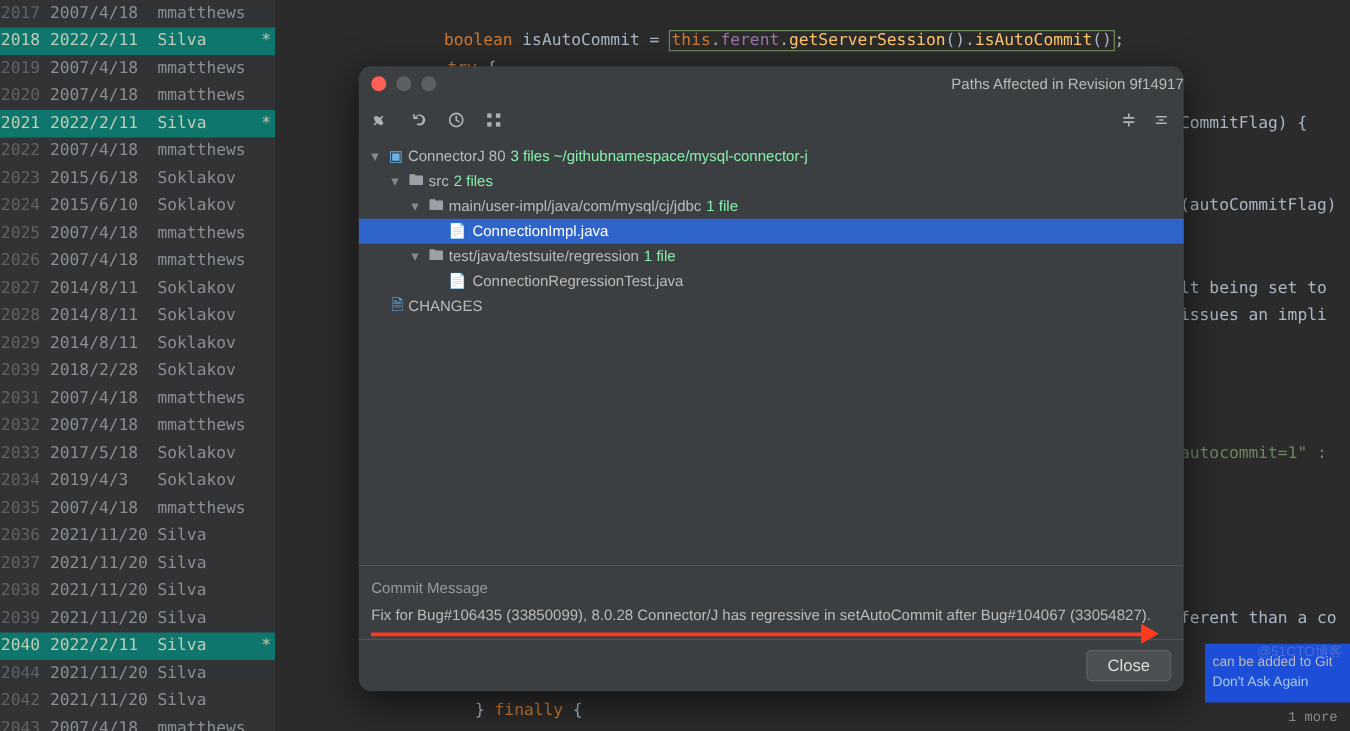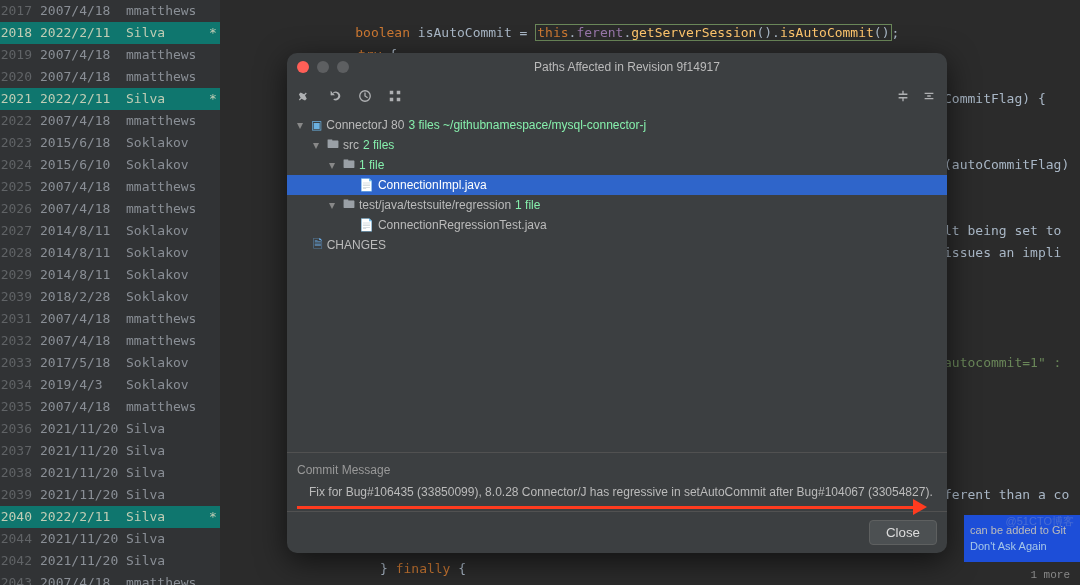--- a/index.html
+++ b/index.html
@@ -73,21 +73,21 @@
   padding: 0 10px;
   position: relative;
 }
 .traffic { display: flex; gap: 8px;}
 .dot { width: 12px; height: 12px; border-radius: 50%; }
 .red { background: #ff5f57; }
 .grey { background: #5d5f61;}
 .title {
   position: absolute;
   left: 0; right: 0;
-  text-align: center;
+  text-align: right;
   pointer-events: none;
   margin-left: 20px;
 }
 .toolbar {
   height: 30px;
   display: flex;
   align-items: center;
   padding: 0 10px;
   gap: 14px;
   color: #afb1b3;
@@ -120,21 +120,21 @@
 .file-icon { color: #6aafed; }
 .mod-icon { color: #6ab0e0;}
 .changes-icon { color: #6aafed; }
 
 .commit-section {
   border-top: 1px solid #515151;
   padding: 10px;
   position: relative;
 }
 .commit-label { color: #999; margin-bottom: 6px;}
-.commit-msg { color: #bbbbbb; font-size: 12px; line-height: 1.5; margin-left: 12px;}
+.commit-msg { color: #bbbbbb; font-size: 12px; line-height: 1.5;}
 .arrow-overlay {
   position: absolute;
   left: 10px; right: 20px;
   top: 48px; height: 14px;
 }
 .arrow-line { position: absolute; left: 0; right: 10px; top: 5px; height: 3px; background: #ff3b1f;}
 .arrow-head { position: absolute; right: 0; top: -2px; width: 0; height: 0; border-left: 14px solid #ff3b1f; border-top: 8px solid transparent; border-bottom: 8px solid transparent;}
 
 .footer {
   display: flex;
@@ -440,20 +440,21 @@
     </div>
     <div class="tree-row" style="padding-left:26px">
       <span class="arrow">▾</span>
         <span class="folder-icon">🖿</span>
       <span>src</span>
       <span class="muted">2 files</span>
     </div>
     <div class="tree-row" style="padding-left:42px">
       <span class="arrow">▾</span>
         <span class="folder-icon">🖿</span>
+      <span>main/user-impl/java/com/mysql/cj/jdbc</span>
       <span class="muted">1 file</span>
     </div>
     <div class="tree-row selected" style="padding-left:72px">
       <span class="file-icon">📄</span>
       <span>ConnectionImpl.java</span>
     </div>
     <div class="tree-row" style="padding-left:42px">
       <span class="arrow">▾</span>
         <span class="folder-icon">🖿</span>
       <span>test/java/testsuite/regression</span>

